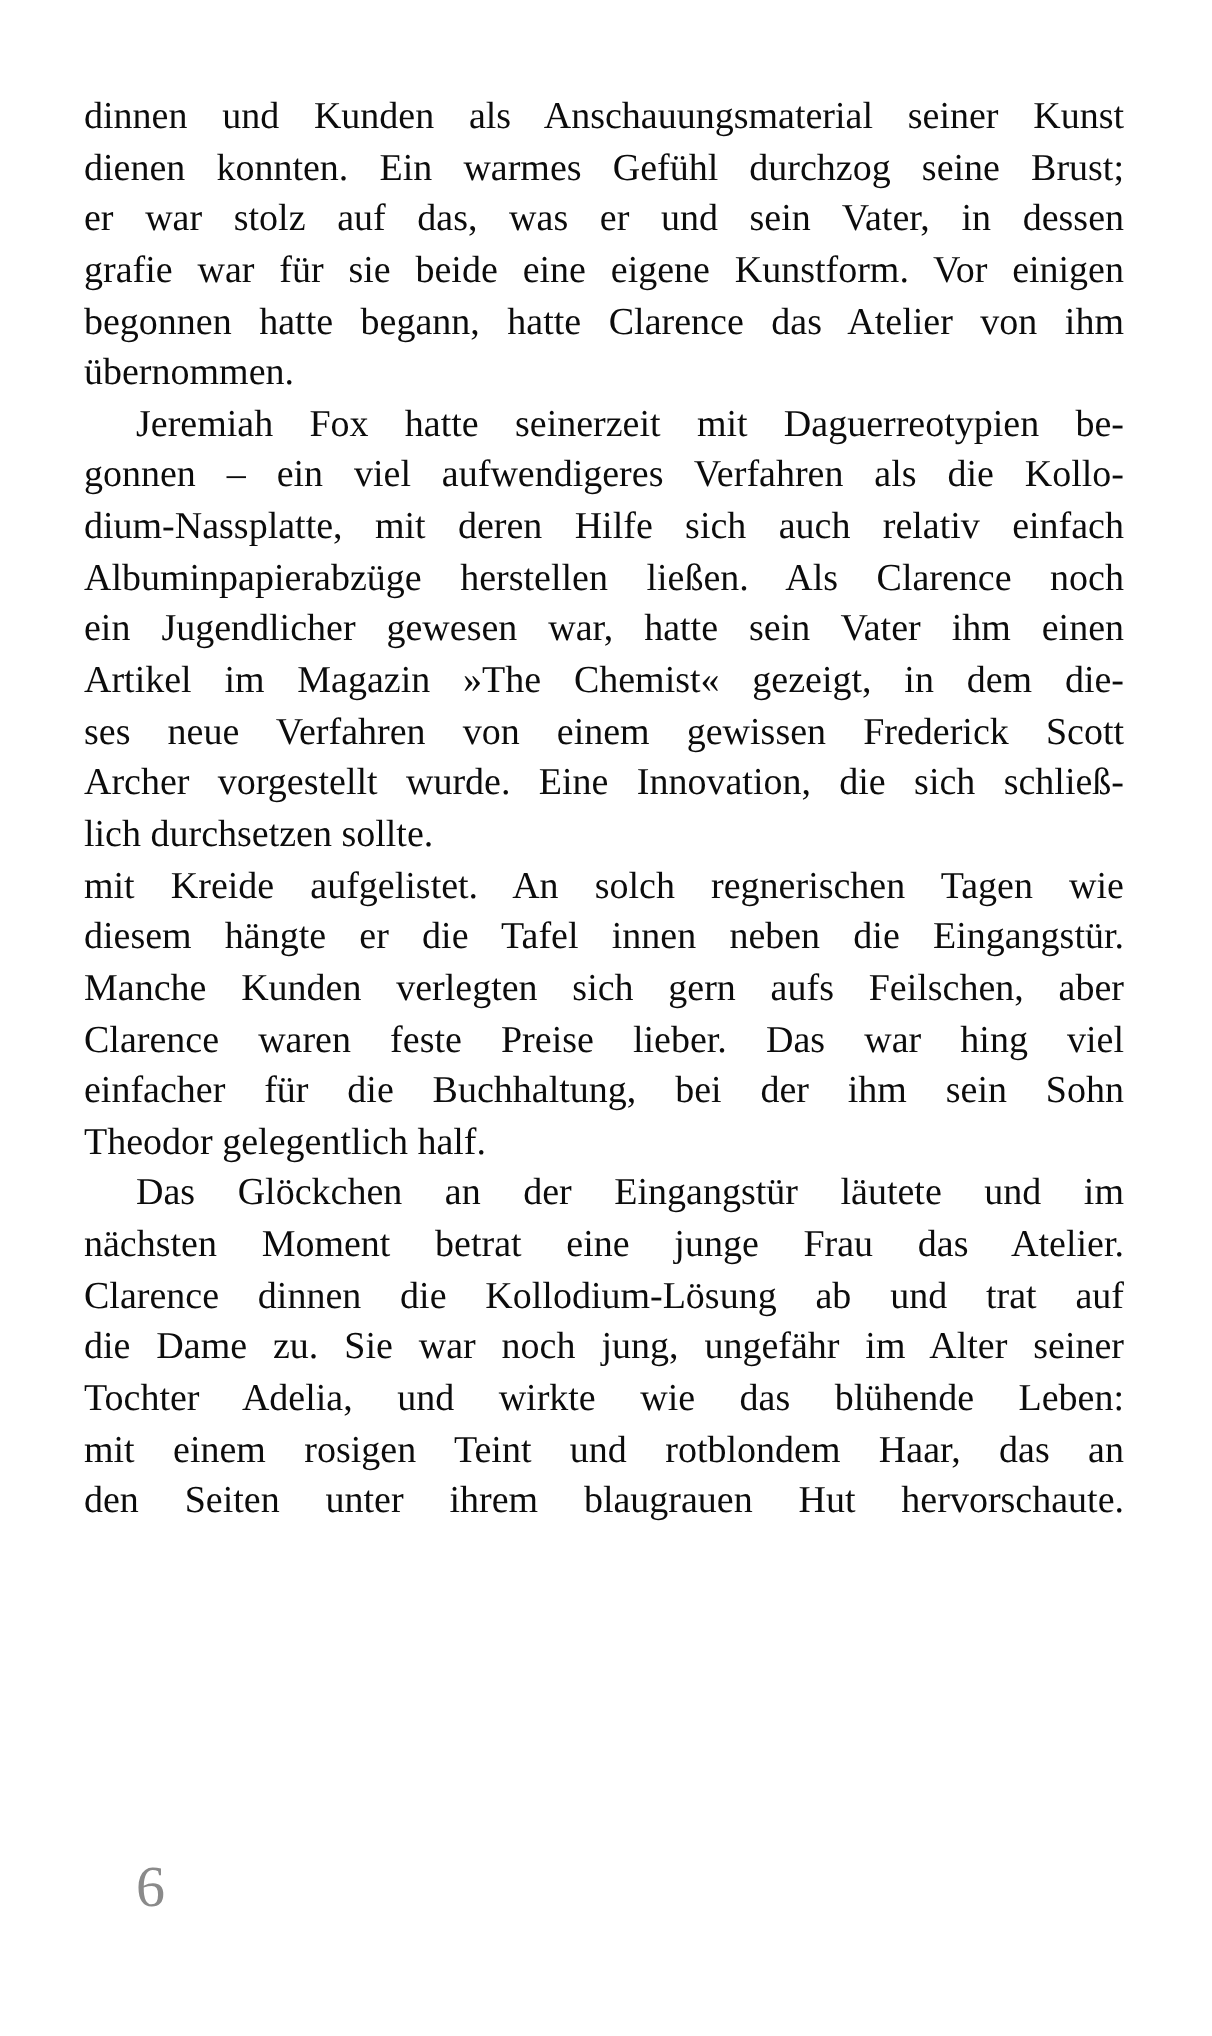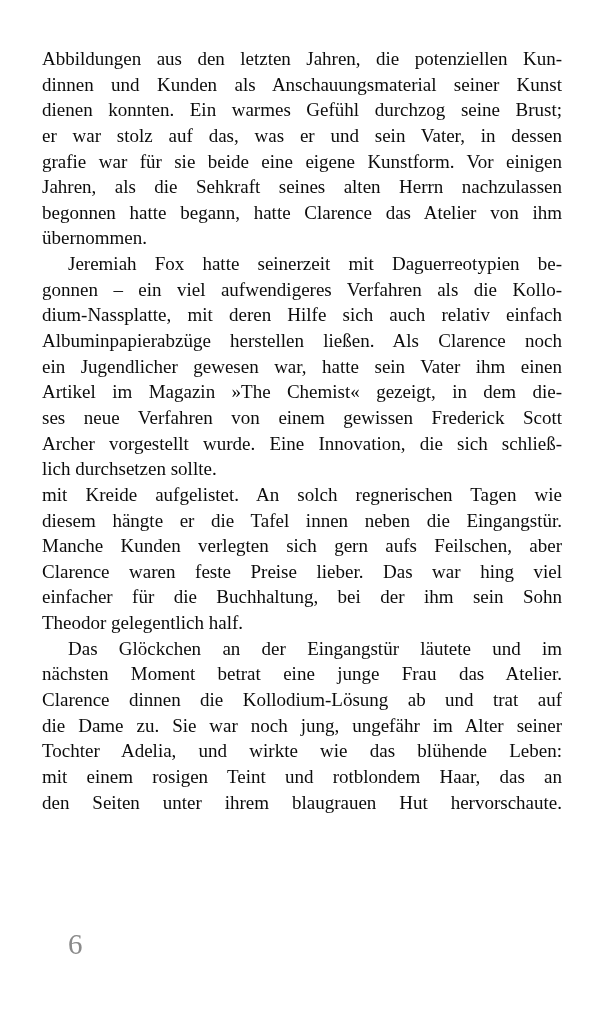--- a/index.html
+++ b/index.html
@@ -52,26 +52,24 @@
     line-height: 30px;
     color: #8a8a8a;
   }
 </style>
 </head>
 <body style="background: rgb(255, 255, 255);">
 
 <main class="page">
   <div class="text-block" id="text-block" style="color: rgb(12, 12, 12);">
       <div class="paragraph">
-        <div class="line">Abbildungen aus den letzten Jahren, die potenziellen Kun-</div>
         <div class="line">dinnen und Kunden als Anschauungsmaterial seiner Kunst</div>
         <div class="line">dienen konnten. Ein warmes Gefühl durchzog seine Brust;</div>
         <div class="line">er war stolz auf das, was er und sein Vater, in dessen</div>
         <div class="line">grafie war für sie beide eine eigene Kunstform. Vor einigen</div>
-        <div class="line">Jahren, als die Sehkraft seines alten Herrn nachzulassen</div>
         <div class="line">begonnen hatte begann, hatte Clarence das Atelier von ihm</div>
         <div class="line flush">übernommen.</div>
       </div>
       <div class="paragraph">
         <div class="line indent">Jeremiah Fox hatte seinerzeit mit Daguerreotypien be-</div>
         <div class="line">gonnen – ein viel aufwendigeres Verfahren als die Kollo-</div>
         <div class="line">dium-Nassplatte, mit deren Hilfe sich auch relativ einfach</div>
         <div class="line">Albuminpapierabzüge herstellen ließen. Als Clarence noch</div>
         <div class="line">ein Jugendlicher gewesen war, hatte sein Vater ihm einen</div>
         <div class="line">Artikel im Magazin »The Chemist« gezeigt, in dem die-</div>

